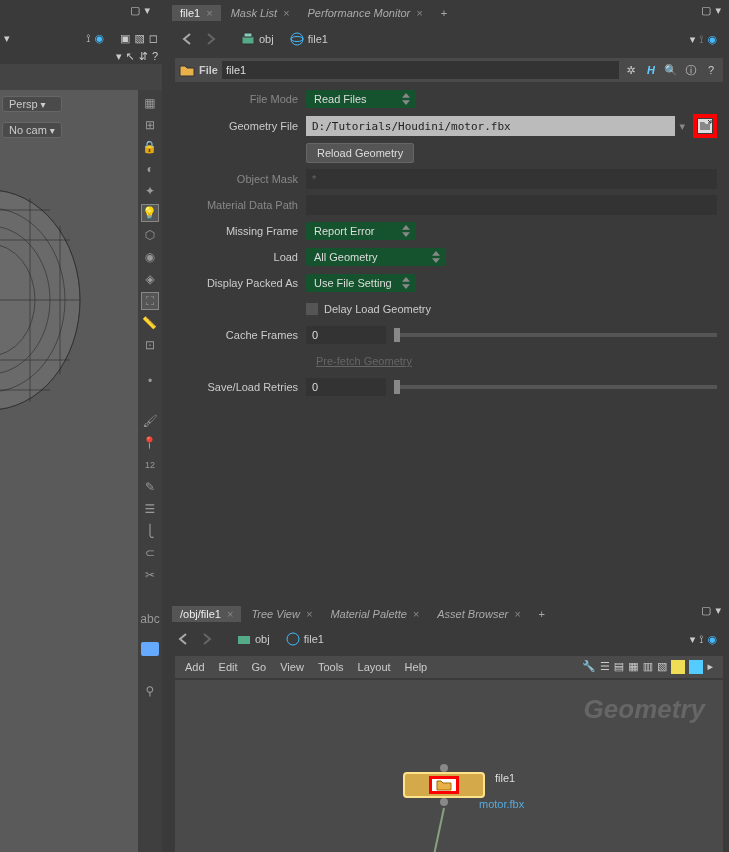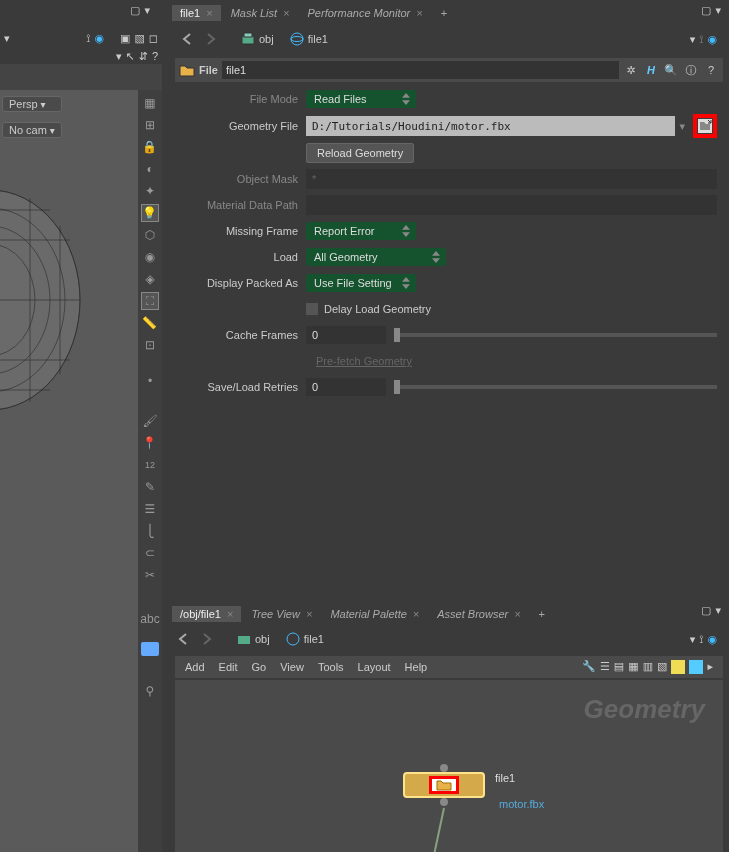--- a/index.html
+++ b/index.html
@@ -63,21 +63,21 @@
   .net-path { position:absolute; left:175px; top:628px; right:6px; height:22px; display:flex; align-items:center; gap:4px;}
   .net-menu { position:absolute; left:175px; top:656px; right:6px; height:22px; background:#4a4a4a; display:flex; align-items:center; gap:14px; padding:0 10px;}
   .net-menu .tools-right { margin-left:auto; display:flex; gap:4px;}
   .net-canvas { position:absolute; left:175px; top:680px; right:6px; bottom:0; background:#4a4a4a;}
   .net-title { position:absolute; right:18px; top:14px; font-size:26px; font-weight:bold; color:#666;font-style:italic;}
   .net-node { position:absolute; left:228px; top:92px; width:82px; height:26px; background:#d4a94a; border:2px solid #ffe38a; border-radius:4px; display:flex; align-items:center;}
   .net-node-inner { position:absolute; left:50%; transform:translateX(-50%); top:2px; width:30px; height:18px; background:#fff; border:3px solid #f00; display:flex; align-items:center; justify-content:center;}
   .net-node-dot-top { position:absolute; left:50%; top:-10px; width:8px; height:8px; background:#888; border-radius:50%; transform:translateX(-50%);}
   .net-node-dot-bot { position:absolute; left:50%; bottom:-10px; width:8px; height:8px; background:#888; border-radius:50%; transform:translateX(-50%);}
   .net-node-label { position:absolute; left:320px; top:92px; color:#ddd;}
-  .net-node-sub { position:absolute; left:324px; top:118px; color:#5ad; }
+  .net-node-sub { position:absolute; left:304px; top:118px; color:#5ad; }
   .net-wire { position:absolute; left:268px; top:128px; width:2px; height:60px; background:linear-gradient(#889f80,#889f80); transform:rotate(12deg); transform-origin:top;}
 
   .pane-corner2 { position:absolute; right:8px; top:604px; display:flex; gap:4px; align-items:center; }
   svg { display:block; }
 </style>
 </head>
 <body>
 
 <div class="pane-corner-left">
   <span>▢</span>

